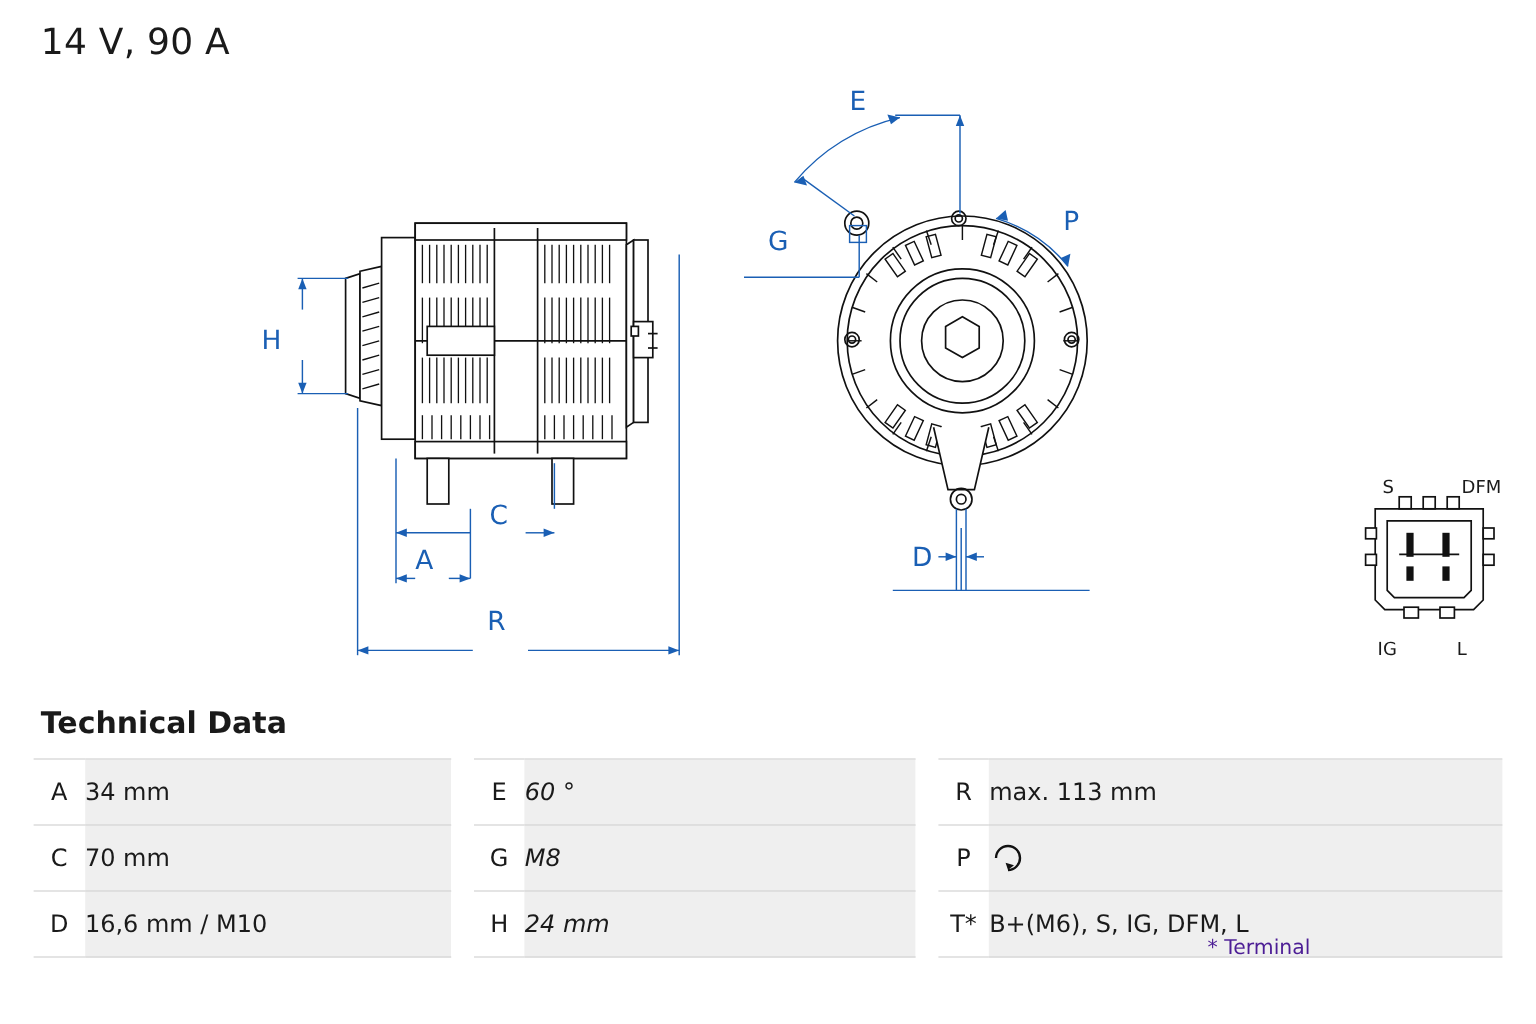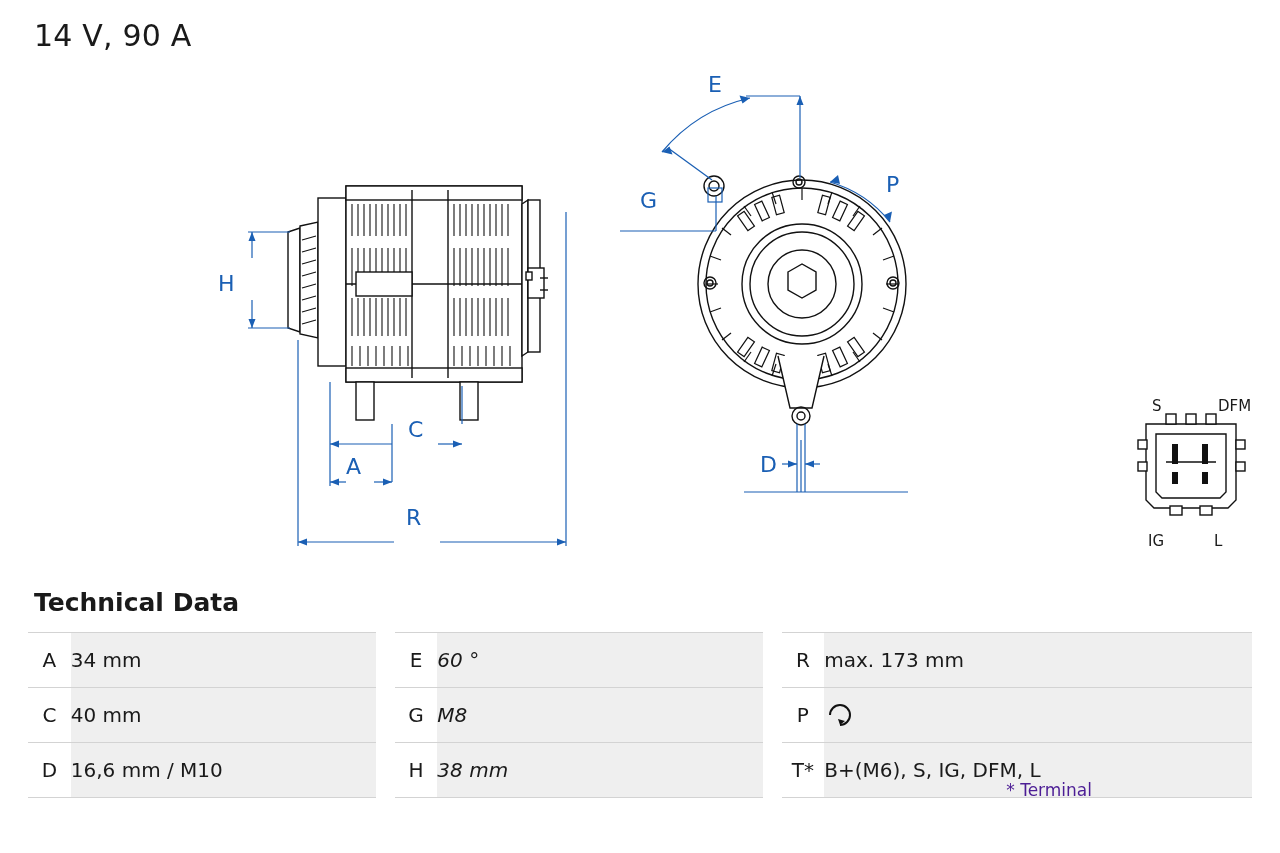--- a/index.html
+++ b/index.html
@@ -363,43 +363,43 @@
   <table class="tech">
     <tbody>
       <tr>
         <td class="key">A</td>
         <td class="val v1">34 mm</td>
         <td class="spacer"></td>
         <td class="key">E</td>
         <td class="val v2">60 °</td>
         <td class="spacer"></td>
         <td class="key">R</td>
-        <td class="val v3">max. 173 mm</td>
+        <td class="val v3">max. 113 mm</td>
       </tr>
       <tr>
         <td class="key">C</td>
-        <td class="val v1">40 mm</td>
+        <td class="val v1">70 mm</td>
         <td class="spacer"></td>
         <td class="key">G</td>
         <td class="val v2">M8</td>
         <td class="spacer"></td>
         <td class="key">P</td>
         <td class="val v3">
           <svg class="rot-icon" width="34" height="26" viewBox="0 0 34 26" xmlns="http://www.w3.org/2000/svg">
             <path d="M6 13 A 10 10 0 1 1 16 23" fill="none" stroke="#111111" stroke-width="2"></path>
             <path d="M16 23 l-2 -6 l7 2 z" fill="#111111"></path>
           </svg>
         </td>
       </tr>
       <tr>
         <td class="key">D</td>
         <td class="val v1">16,6 mm / M10</td>
         <td class="spacer"></td>
         <td class="key">H</td>
-        <td class="val v2">38 mm</td>
+        <td class="val v2">24 mm</td>
         <td class="spacer"></td>
         <td class="key">T*</td>
         <td class="val v3">B+(M6), S, IG, DFM, L</td>
       </tr>
     </tbody>
   </table>
 
   <div class="footnote">* Terminal</div>
 
 </div>

